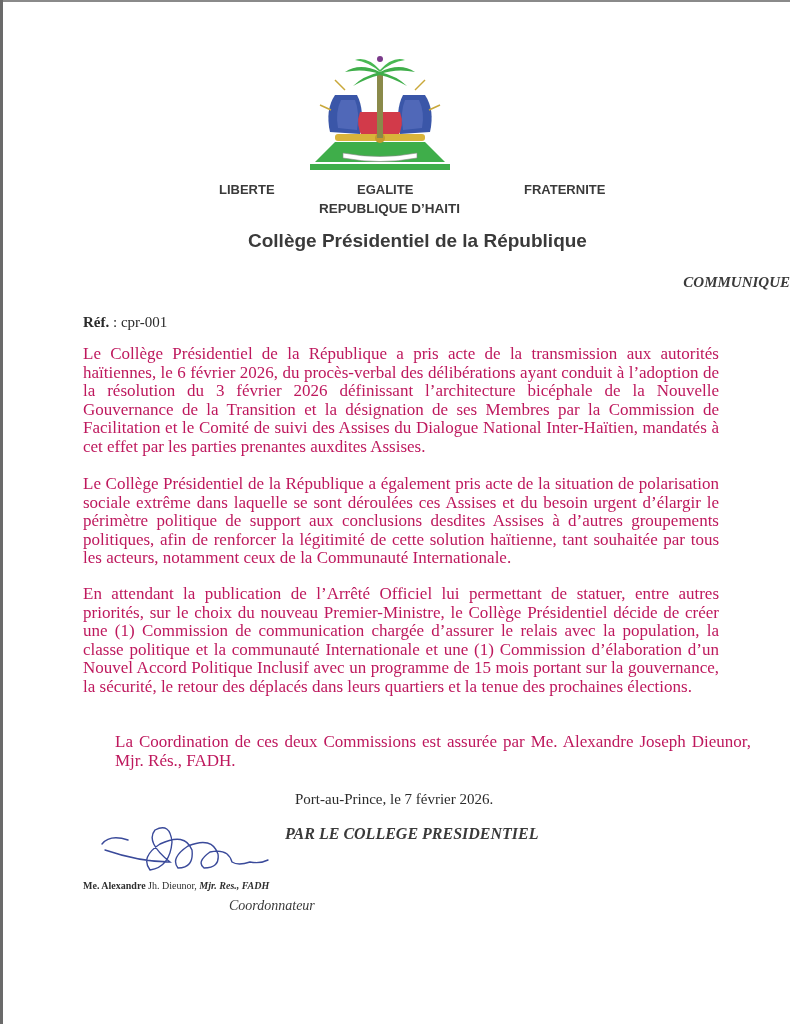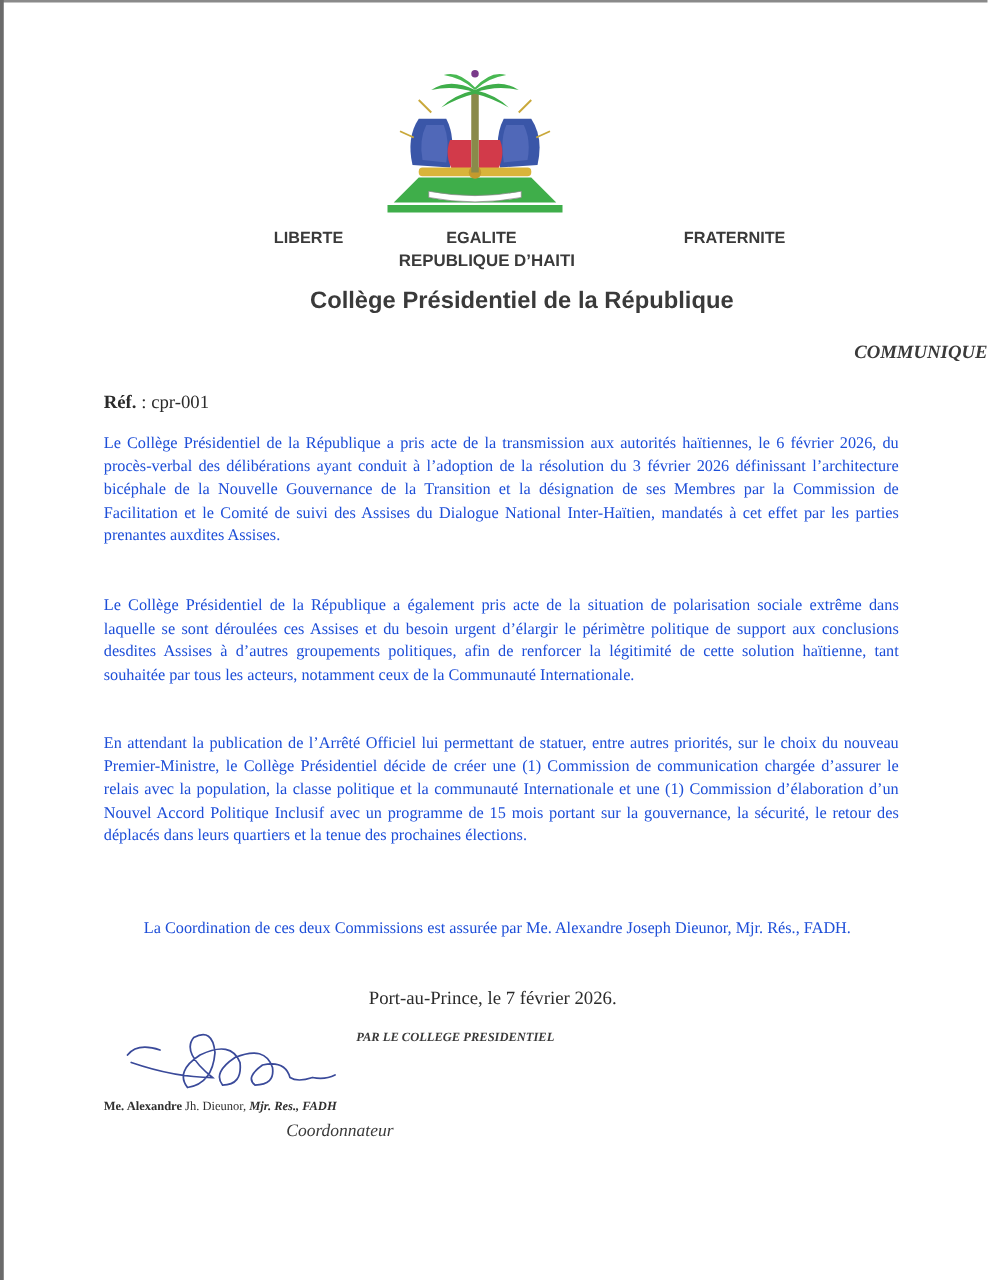--- a/index.html
+++ b/index.html
@@ -19,40 +19,40 @@
     background: #8a8a8a;
   }
   .coat-of-arms {
     position: absolute; left: 305px; top: 50px; width: 150px; height: 122px;
   }
   .motto-row { position: absolute; top: 182px; left: 0; width: 790px; height: 20px;
     font-family: "Liberation Sans", sans-serif; font-weight: bold; font-size: 13px; color: #3a3a3a; }
   .motto-row span { position: absolute; }
   .motto-liberte { left: 219px; }
   .motto-egalite { left: 357px; }
-  .motto-fraternite { left: 499px; padding-left: 48px; }
+  .motto-fraternite { left: 476px; padding-left: 48px; }
   .republic { position: absolute; top: 201px; left: 0; width: 790px; text-align: left;
     font-family: "Liberation Sans", sans-serif; font-size: 13.5px; color: #3a3a3a; padding-left: 319px; box-sizing: border-box; font-weight: bold; }
   .college-title { position: absolute; top: 230px; left: 0; width: 776px; text-align: left; padding-left: 248px; box-sizing: border-box;
     font-family: "Liberation Sans", sans-serif; font-weight: bold; font-size: 19px; color: #3a3a3a; }
   .communique { position: absolute; top: 274px; left: 0; width: 790px; text-align: right;
     font-family: "Liberation Serif", serif; font-weight: bold; font-style: italic; font-size: 15px; color: #3a3a3a; }
   .ref { position: absolute; top: 314px; left: 83px; font-size: 15px; }
   .ref b { font-weight: bold; }
   .body-text {
     position: absolute; left: 83px; width: 636px;
-    font-size: 13px; line-height: 18.6px; text-align: justify;
-    color: #1d4ed8;
+    font-size: 17px; line-height: 18.6px; text-align: justify;
+    color: #be185d;
   }
   .p1 { top: 345px; }
   .p2 { top: 475px; }
   .p3 { top: 585px; }
   .p4 { top: 733px; margin-left: 32px; }
   .place-date { position: absolute; top: 791px; left: 0; width: 628px; padding-left: 295px; box-sizing: border-box; font-size: 15px; }
-  .par-le { position: absolute; top: 825px; left: 285px; font-size: 10px; font-weight: bold; font-style: italic; color: #3a3a3a; }
+  .par-le { position: absolute; top: 825px; left: 285px; font-size: 16px; font-weight: bold; font-style: italic; color: #3a3a3a; }
   .signature { position: absolute; left: 100px; top: 822px; width: 170px; height: 70px; }
   .signer { position: absolute; top: 880px; left: 83px; font-size: 10px; color: #2f2f2f; }
   .signer .b { font-weight: bold; }
   .signer .bi { font-weight: bold; font-style: italic; }
   .signer-role { position: absolute; top: 898px; left: 193px; font-size: 14px; font-style: italic; color: #3a3a3a; margin-left: 36px; }
 </style>
 </head>
 <body>
 
 <div class="top-edge"></div>

